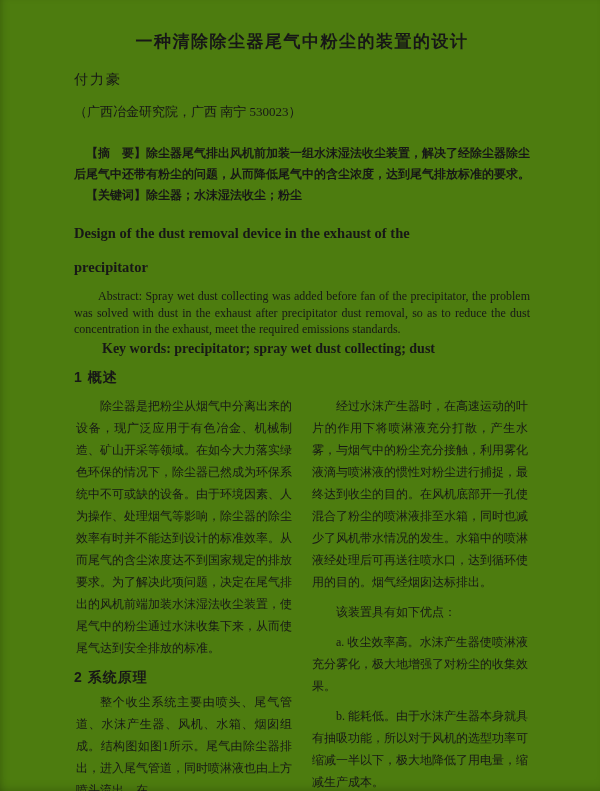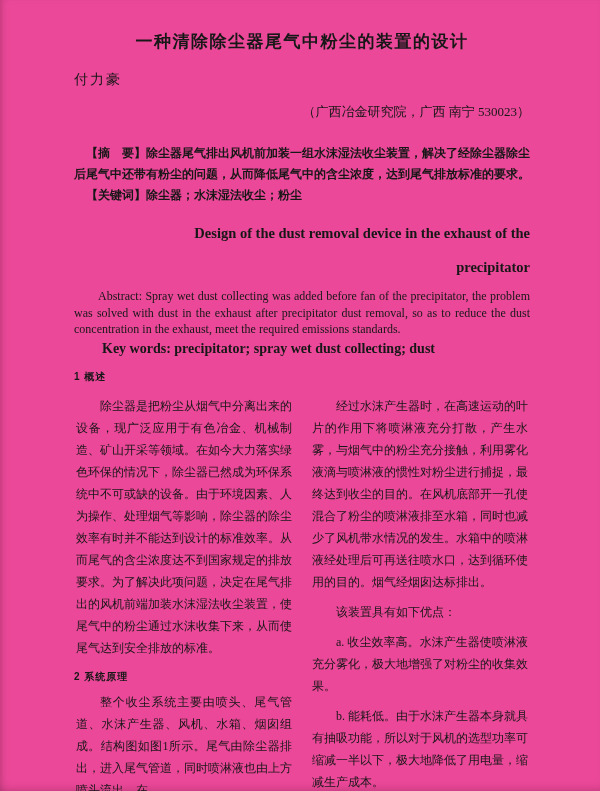--- a/index.html
+++ b/index.html
@@ -7,21 +7,21 @@
     width: 600px;
     height: 791px;
     background: #efeeea;
     font-family: "Liberation Serif", "DejaVu Serif", serif;
     color: #171717;
   }
   .page {
     width: 600px;
     height: 791px;
     box-sizing: border-box;
-    background: #ec4899;
+    background: #4d7c0f;
     padding: 30px 70px 0 74px;
     overflow: hidden;
     box-shadow: inset 6px 0 10px -6px rgba(0,0,0,.25), inset 0 -8px 12px -8px rgba(0,0,0,.2);
   }
   .title-cn {
     font-family: "Liberation Sans", "DejaVu Sans", sans-serif;
     font-size: 17px;
     font-weight: bold;
     text-align: center;
     letter-spacing: 1.5px;
@@ -29,60 +29,60 @@
     line-height: 24px;
   }
   .author {
     text-align: left;
     font-size: 14px;
     margin-top: 16px;
     line-height: 20px;
     letter-spacing: 2px;
   }
   .affiliation {
-    text-align: right;
+    text-align: left;
     font-size: 13px;
     margin-top: 13px;
     line-height: 18px;
   }
   .abstract-block {
     margin-top: 22px;
     font-size: 12px;
     line-height: 21px;
     font-weight: bold;
     text-align: justify;
   }
   .abstract-block p {
     margin: 0;
     text-indent: 1em;
   }
   .en-title {
     font-size: 14.5px;
     font-weight: bold;
-    text-align: right;
+    text-align: left;
     margin: 10px 0 0 0;
     line-height: 34px;
   }
   .en-abstract {
     font-size: 12px;
     line-height: 16.5px;
     text-align: justify;
     text-indent: 2em;
     margin: 4px 0 0 0;
   }
   .en-keywords {
     font-size: 14px;
     line-height: 17px;
     text-indent: 2em;
     margin: 2px 0 0 0;
     font-weight: bold;
   }
   .sec-heading {
     font-family: "Liberation Sans", "DejaVu Sans", sans-serif;
-    font-size: 10px;
+    font-size: 14px;
     font-weight: bold;
     margin: 10px 0 0 0;
     line-height: 20px;
     letter-spacing: 1px;
   }
   .columns {
     display: flex;
     gap: 16px;
     margin-top: 6px;
   }

